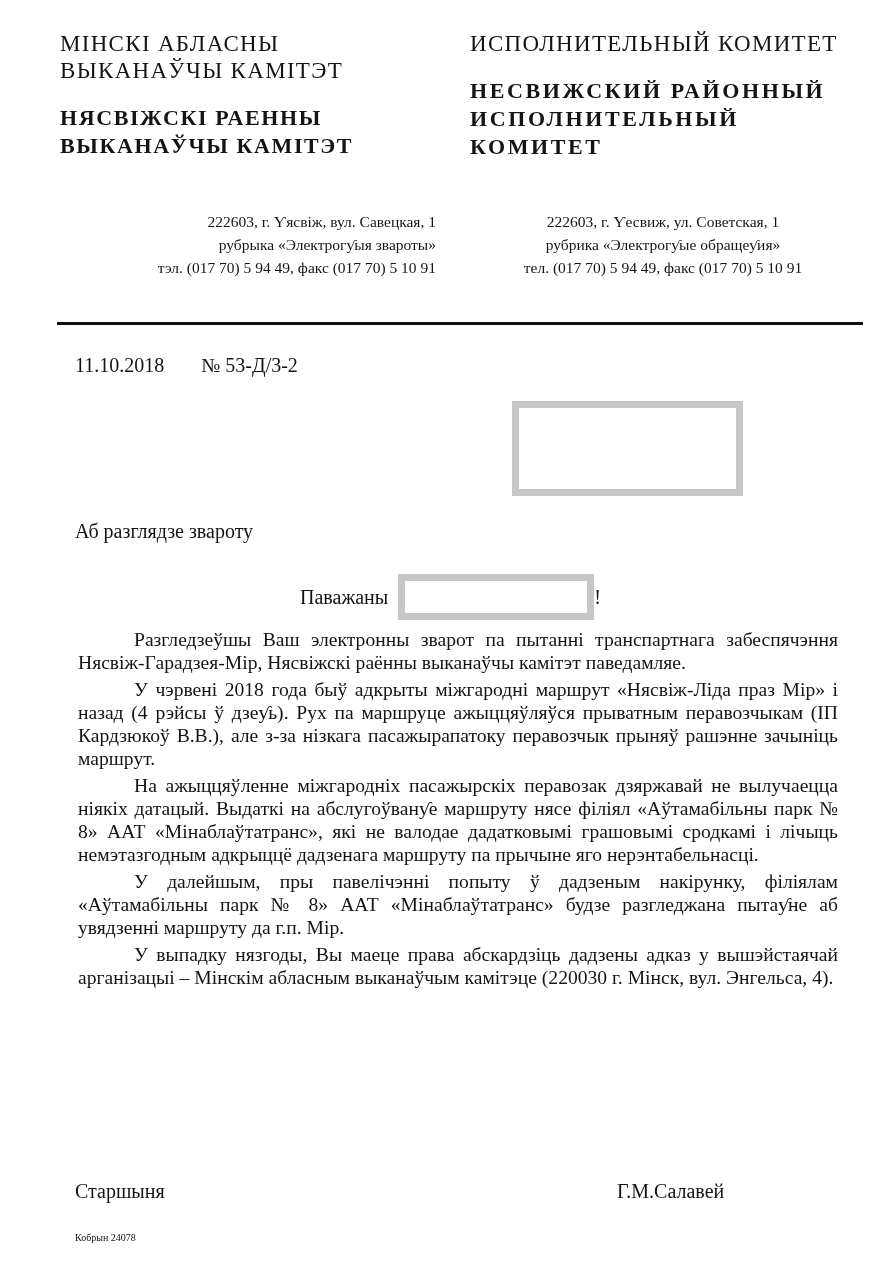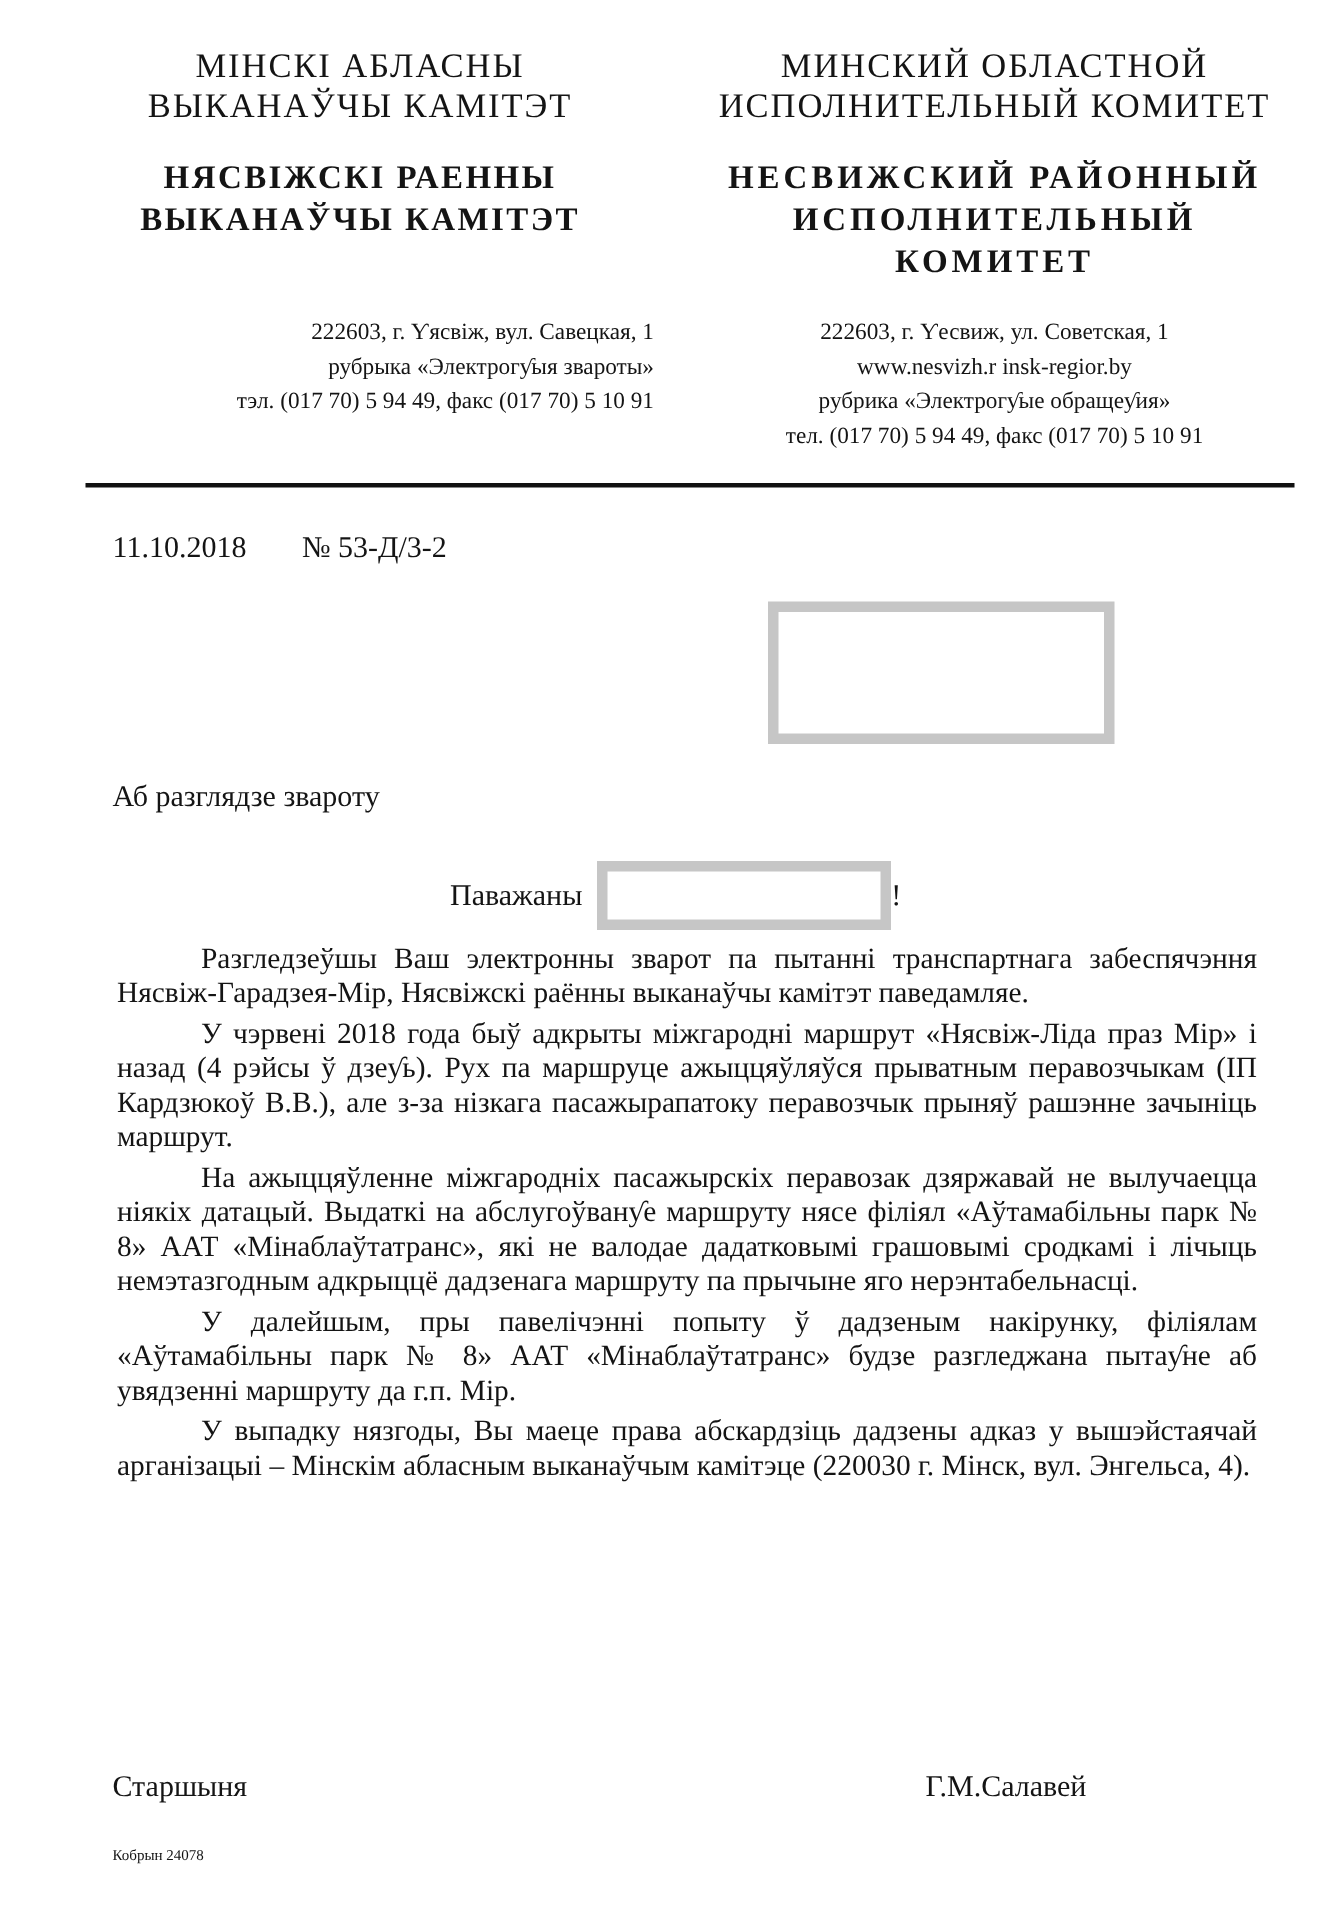--- a/index.html
+++ b/index.html
@@ -1,21 +1,21 @@
 <!DOCTYPE html>
 <html><head>
 <meta charset="utf-8">
 <style>
   html, body { margin: 0; padding: 0; background: #ffffff; }
   body {
     width: 886px; height: 1280px; position: relative; overflow: hidden;
     font-family: "Liberation Serif", "DejaVu Serif", serif;
     color: #141414;
   }
-  .hdr-col { position: absolute; text-align: center; }
+  .hdr-col { position: absolute; }
   .hdr-col.left { left: 60px; width: 360px; }
   .hdr-col.right { left: 470px; width: 386px; }
   .hdr-reg { font-size: 23px; line-height: 27px; letter-spacing: 1.3px; }
   .hdr-bold { font-size: 22px; line-height: 28px; font-weight: bold; letter-spacing: 1.6px; margin-top: 20px; }
   .hdr-col.right .hdr-bold { letter-spacing: 2.6px; }
   .contacts { position: absolute; text-align: center; font-size: 15.5px; line-height: 23px; }
   .contacts.left { left: 76px; width: 360px; top: 210px; text-align: right; }
   .contacts.right { left: 470px; width: 386px; top: 210px; }
   .divider { position: absolute; left: 57px; top: 322px; width: 806px; height: 3px; background: #111; }
   .date-line { position: absolute; left: 75px; top: 354px; font-size: 20px; }
@@ -36,37 +36,35 @@
 <div class="hdr-col left" style="top:30px;">
   <div class="hdr-reg">МІНСКІ АБЛАСНЫ</div>
   <div class="hdr-reg">ВЫКАНАЎЧЫ КАМІТЭТ</div>
   <div class="hdr-bold">
     <div>НЯСВІЖСКІ РАЕННЫ</div>
     <div>ВЫКАНАЎЧЫ КАМІТЭТ</div>
   </div>
 </div>
 
 <div class="hdr-col right" style="top:30px;">
-  <div class="hdr-reg">МИНСКИЙ ОБЛАСТНОЙ</div>
   <div class="hdr-reg">ИСПОЛНИТЕЛЬНЫЙ КОМИТЕТ</div>
   <div class="hdr-bold">
     <div>НЕСВИЖСКИЙ РАЙОННЫЙ</div>
     <div>ИСПОЛНИТЕЛЬНЫЙ</div>
     <div>КОМИТЕТ</div>
   </div>
 </div>
 
 <div class="contacts left">
   <div>222603, г. Ƴясвіж, вул. Савецкая, 1</div>
   <div>рубрыка «Электрогƴыя звароты»</div>
   <div>тэл. (017 70) 5 94 49, факс (017 70) 5 10 91</div>
 </div>
 <div class="contacts right">
   <div>222603, г. Ƴесвиж, ул. Советская, 1</div>
-  <div>www.nesvizh.r insk-regior.by</div>
   <div>рубрика «Электрогƴые обращеƴия»</div>
   <div>тел. (017 70) 5 94 49, факс (017 70) 5 10 91</div>
 </div>
 
 <div class="divider"></div>
 
 <div class="date-line">
   <span>11.10.2018</span>
   <span>№ 53-Д/3-2</span>
 </div>

